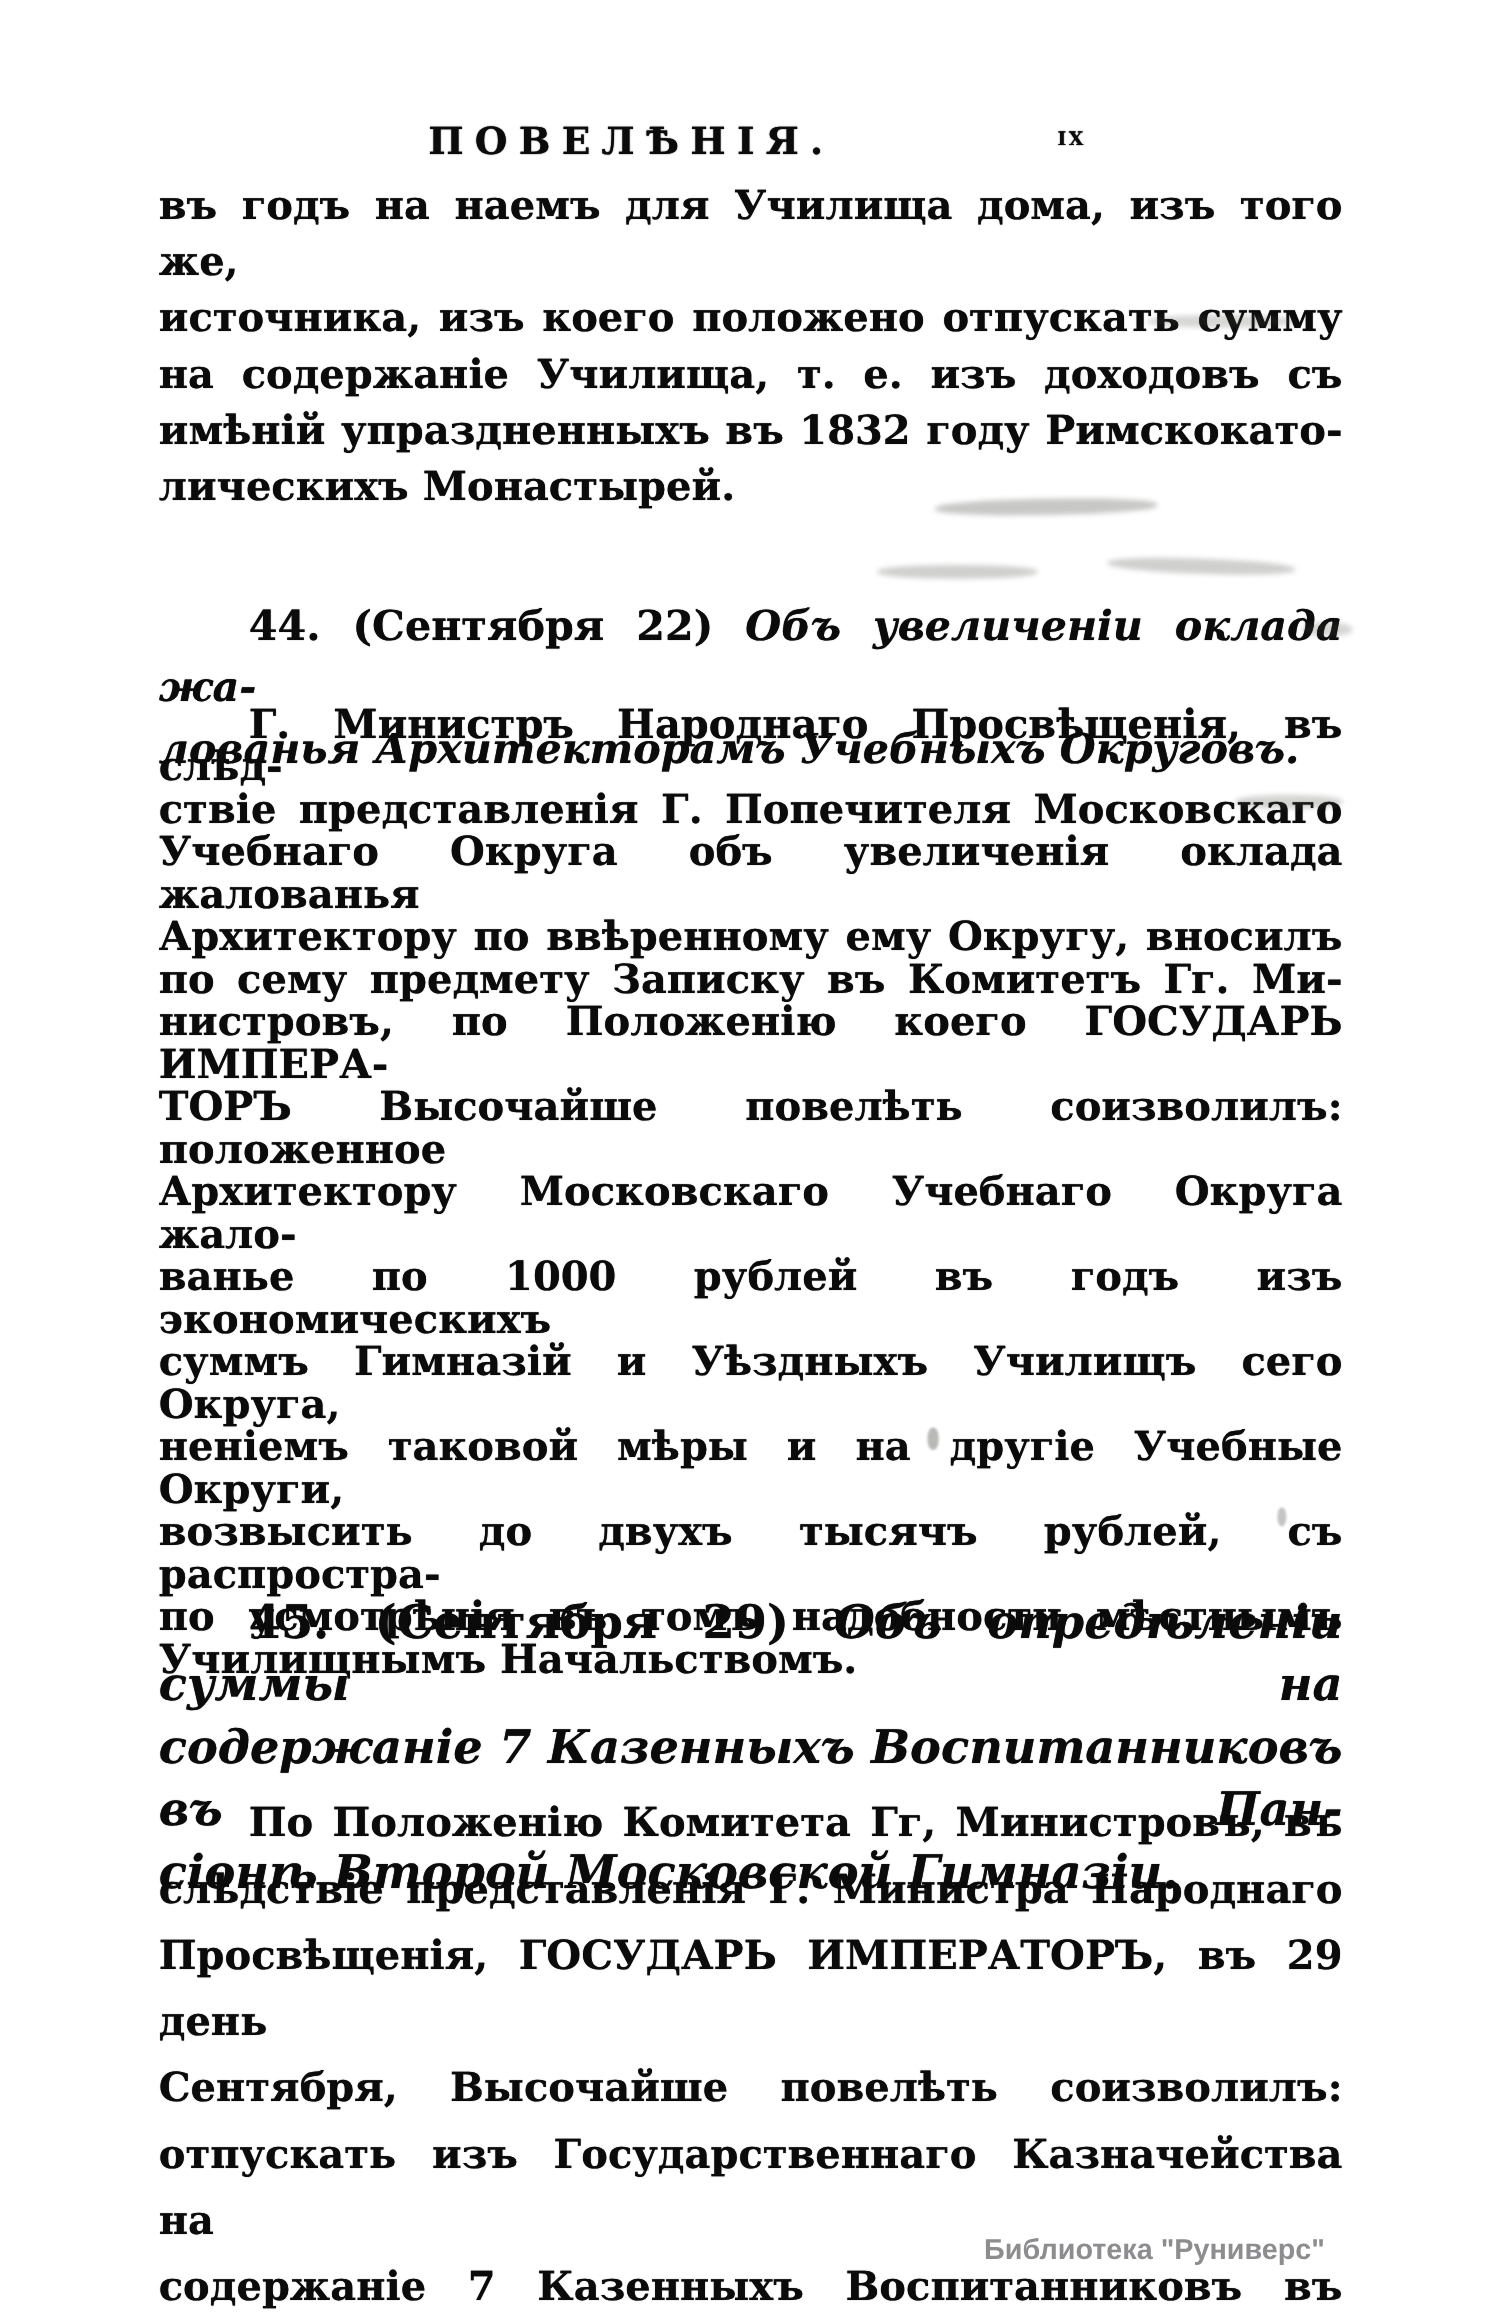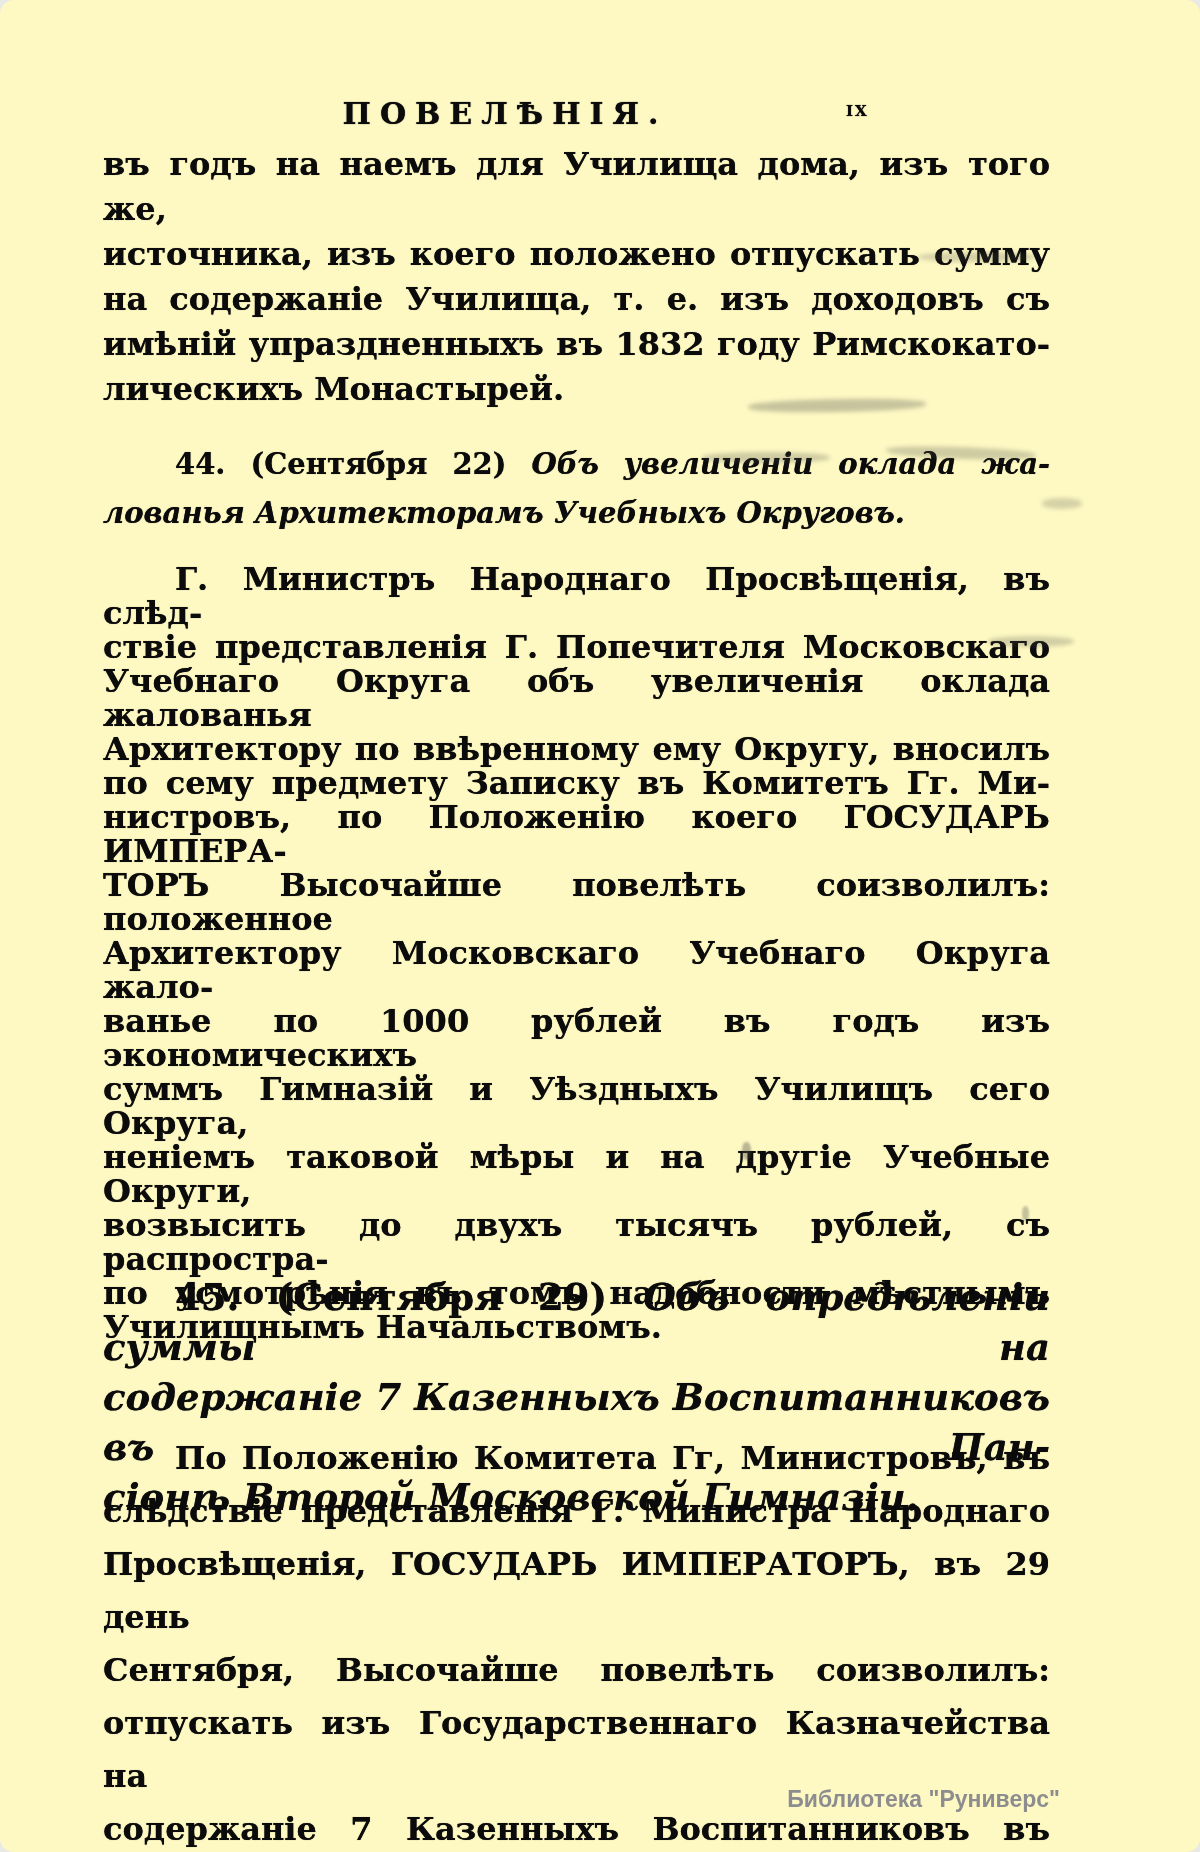--- a/index.html
+++ b/index.html
@@ -3,47 +3,47 @@
 <meta charset="utf-8">
 <style>
   html,body{margin:0;padding:0;}
   body{
     width:1200px;height:1852px;
     background:#e9eae5;
     font-family:"DejaVu Serif","Liberation Serif",serif;
   }
   .page{
     position:relative;width:1200px;height:1852px;
-    background:#fef9c3;color:#0b0b0b;overflow:hidden;border-radius:14px;
+    background:#ffffff;color:#0b0b0b;overflow:hidden;
   }
   
   .hdr-title{
     position:absolute;left:320px;top:96px;width:370px;
     text-align:center;font-size:30px;font-weight:bold;
     letter-spacing:9px;
     text-shadow:0 0 1px #000;
   }
   .hdr-page{
     position:absolute;left:846px;top:102px;
     font-size:15px;font-weight:bold;letter-spacing:2px;
     text-shadow:0 0 1px #000;
   }
   
   .block{
     position:absolute;left:103px;width:947px;
     font-size:32px;font-weight:bold;
     text-shadow:0 0 0.7px rgba(0,0,0,.85);
     white-space:normal;
   }
-  .ln{width:100%;}
+  .ln{width:100%;margin-left:24px;}
   .j{text-align:justify;text-align-last:justify;}
   .ind{text-indent:72px;}
   .it{font-style:italic;}
   .intro{top:142px;line-height:45px;}
-  .h44{top:440px;line-height:49px;font-size:29px;}
+  .h44{top:476px;line-height:49px;font-size:33px;}
   .b44{top:562px;line-height:34px;}
   .h45{top:1272px;line-height:50px;font-size:37px;}
   .b45{top:1432px;line-height:53px;}
   
   .smudge{position:absolute;background:#4a4a46;border-radius:45%;filter:blur(2px);}
   .sm1{left:748px;top:399px;width:178px;height:13px;opacity:.30;transform:rotate(-1deg);}
   .sm2{left:702px;top:452px;width:128px;height:11px;opacity:.26;}
   .sm3{left:886px;top:447px;width:150px;height:12px;opacity:.26;transform:rotate(2deg);}
   .sm4{left:918px;top:252px;width:118px;height:10px;opacity:.22;}
   .sm5{left:988px;top:636px;width:86px;height:11px;opacity:.24;}

